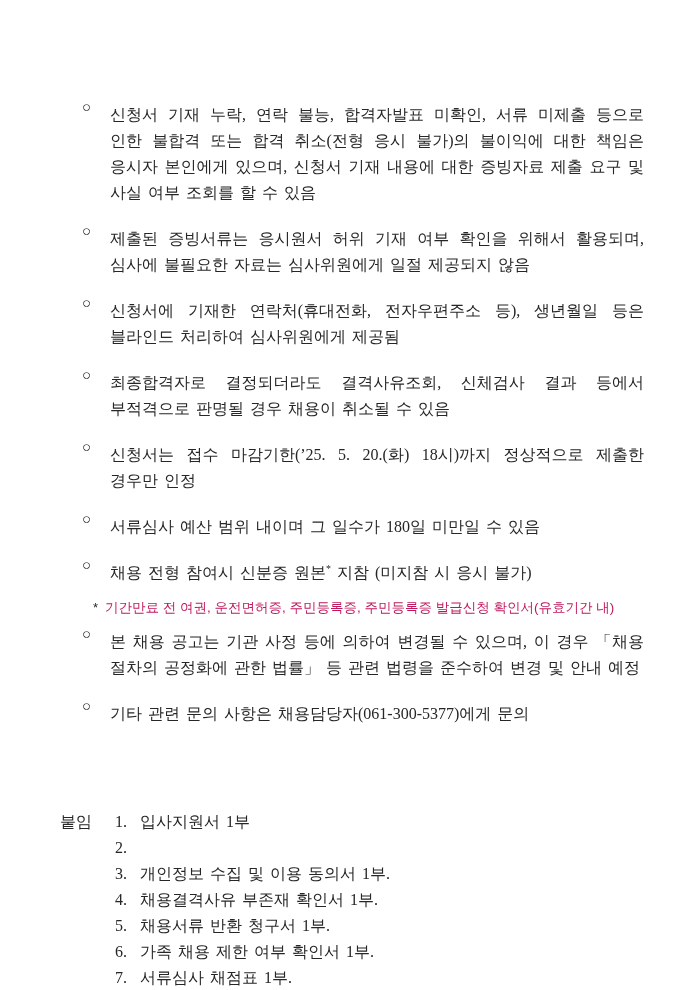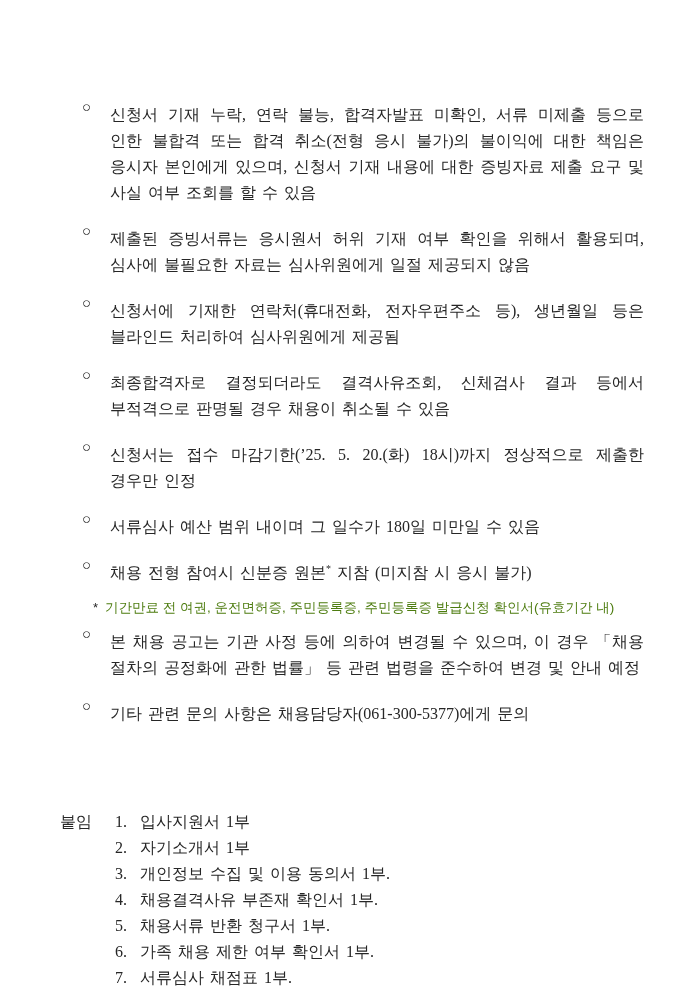--- a/index.html
+++ b/index.html
@@ -58,21 +58,21 @@
     font-size: 13px;
     line-height: 20px;
     font-family: "Liberation Sans", "DejaVu Sans", sans-serif;
   }
   .footnote-item .text {
     flex: 1;
     margin: 0;
     font-size: 13.5px;
     line-height: 20px;
     font-family: "Liberation Sans", "DejaVu Sans", sans-serif;
-    color: #4d7c0f;
+    color: #be185d;
     word-break: keep-all;
   }
 
   
   .attachment {
     display: flex;
     align-items: flex-start;
     margin: 74px 0 12px -22px;
     justify-content: flex-end;
   }
@@ -145,21 +145,20 @@
 
   <section class="attachment">
     <span class="attach-label">붙임</span>
     <ol class="attach-list">
         <li>
           <span class="num">1.</span>
           <span class="txt">입사지원서 1부</span>
         </li>
         <li>
           <span class="num">2.</span>
-          <span class="txt">자기소개서 1부</span>
         </li>
         <li>
           <span class="num">3.</span>
           <span class="txt">개인정보 수집 및 이용 동의서 1부.</span>
         </li>
         <li>
           <span class="num">4.</span>
           <span class="txt">채용결격사유 부존재 확인서 1부.</span>
         </li>
         <li>

